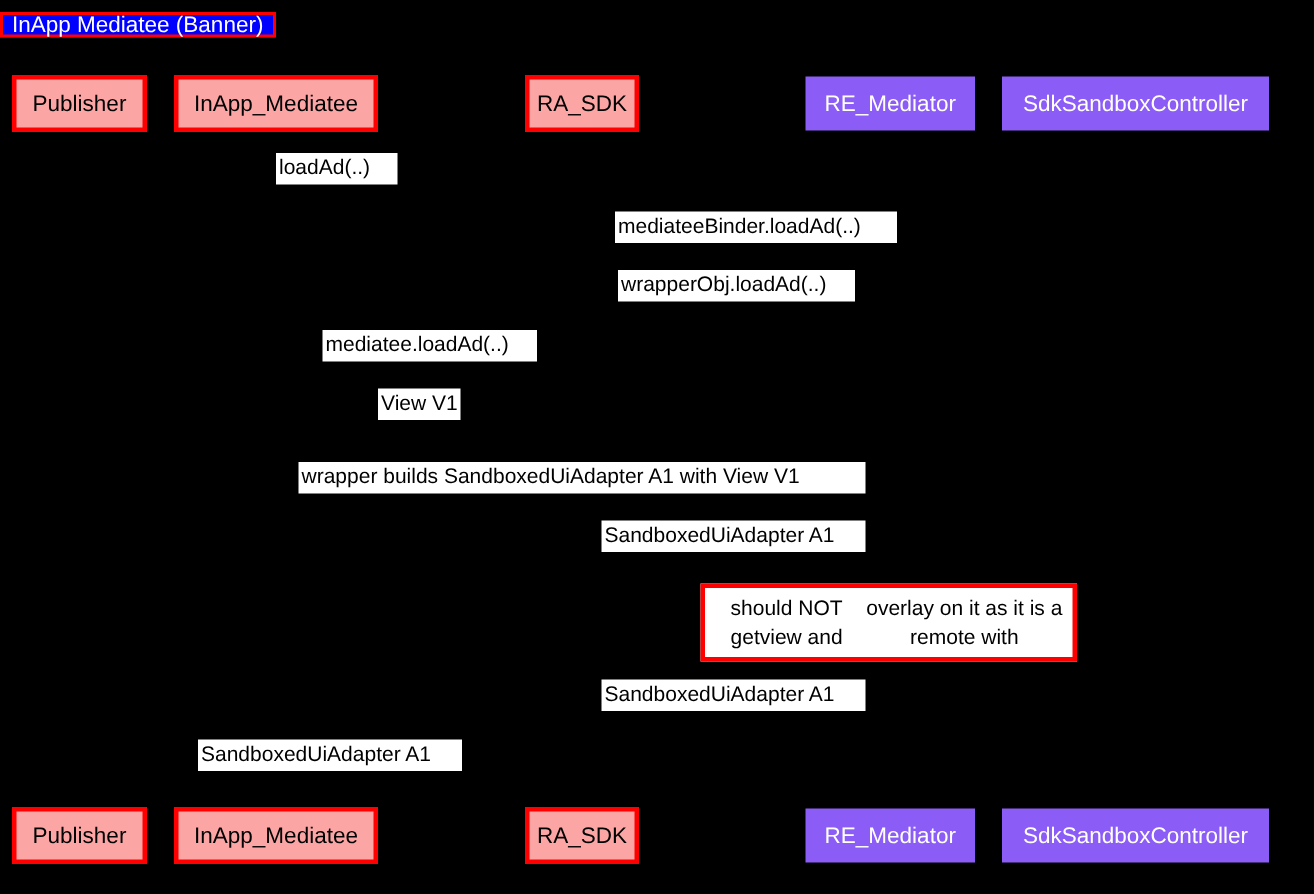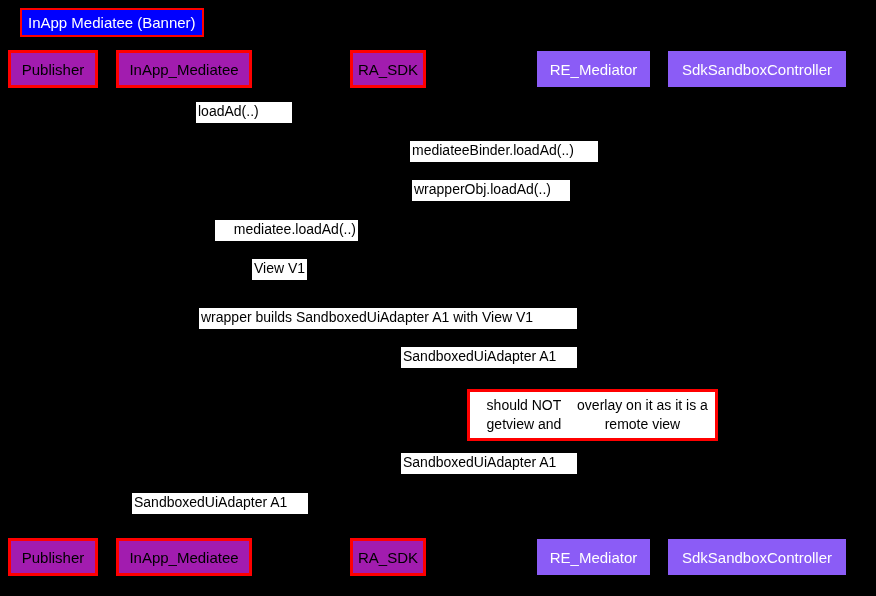--- a/index.html
+++ b/index.html
@@ -36,21 +36,21 @@
     position: absolute;
     box-sizing: border-box;
     display: flex;
     align-items: center;
     justify-content: center;
     white-space: nowrap;
     font-size: 15px;
     line-height: 1;
   }
   .participant.light {
-    background: #a21caf;
+    background: #fca5a5;
     border: 3px solid #ff0000;
     color: #000000;
     align-items: center;
   }
   .participant.accent {
     background: #8b5cf6;
     border: 0;
     color: #ffffff;
   }
 
@@ -97,21 +97,21 @@
     justify-content: center;
     white-space: pre-line;
     padding: 2px 4px;
   }
 </style>
 </head>
 <body>
 
 <div id="canvas">
 
-  <div class="title-box" style="left:20px; top:8px; height:29px;">InApp Mediatee (Banner)</div>
+  <div class="title-box" style="left:0; top:8px; height:17px;">InApp Mediatee (Banner)</div>
 
   <div class="lifeline" style="left:53px;  top:88px; height:450px;"></div>
   <div class="lifeline" style="left:184px; top:88px; height:450px;"></div>
   <div class="lifeline" style="left:388px; top:88px; height:450px;"></div>
   <div class="lifeline" style="left:593px; top:88px; height:450px;"></div>
   <div class="lifeline" style="left:757px; top:88px; height:450px;"></div>
 
   <div class="arrow" style="left:184px; top:125px; width:0px;"></div>
   <div class="arrow" style="left:184px; top:164px; width:409px;"></div>
   <div class="arrow" style="left:388px; top:203px; width:205px;"></div>
@@ -131,41 +131,41 @@
   <div class="participant light" style="left:350px; top:50px; width:76px;  height:38px;">
     <span>RA_SDK</span>
   </div>
   <div class="participant accent" style="left:537px; top:51px; width:113px; height:36px;">
     <span>RE_Mediator</span>
   </div>
   <div class="participant accent" style="left:668px; top:51px; width:178px; height:36px;">
     <span>SdkSandboxController</span>
   </div>
 
-  <div class="msg-label" style="left:196px; top:102px; width:96px;">loadAd(..)</div>
+  <div class="msg-label" style="left:184px; top:102px; width:81px;">loadAd(..)</div>
 
   <div class="msg-label" style="left:396px; top:141px; width:188px;margin-left:14px;">mediateeBinder.loadAd(..)</div>
 
   <div class="msg-label" style="left:412px; top:180px; width:158px;">wrapperObj.loadAd(..)</div>
 
-  <div class="msg-label" style="left:215px; top:220px; width:143px;text-align:right;">mediatee.loadAd(..)</div>
+  <div class="msg-label" style="left:215px; top:220px; width:143px;">mediatee.loadAd(..)</div>
 
   <div class="msg-label" style="left:252px; top:259px; width:55px;">View V1</div>
 
   <div class="msg-label" style="left:199px; top:308px; width:378px;">wrapper builds SandboxedUiAdapter A1 with View V1</div>
 
   <div class="msg-label" style="left:401px; top:347px; width:176px;">SandboxedUiAdapter A1</div>
 
   <div class="msg-label" style="left:401px; top:453px; width:176px;">SandboxedUiAdapter A1</div>
 
   <div class="msg-label" style="left:132px; top:493px; width:176px;">SandboxedUiAdapter A1</div>
 
   <div class="note-box" style="left:467px; top:389px; width:251px; height:52px;">
     <span>should NOT getview and</span>
-    <span>overlay on it as it is a remote view</span>
+    <span>overlay on it as it is a remote with</span>
   </div>
 
   <div class="participant light" style="left:8px;   top:538px; width:90px;  height:38px;">
     <span>Publisher</span>
   </div>
   <div class="participant light" style="left:116px; top:538px; width:136px; height:38px;">
     <span>InApp_Mediatee</span>
   </div>
   <div class="participant light" style="left:350px; top:538px; width:76px;  height:38px;">
     <span>RA_SDK</span>

